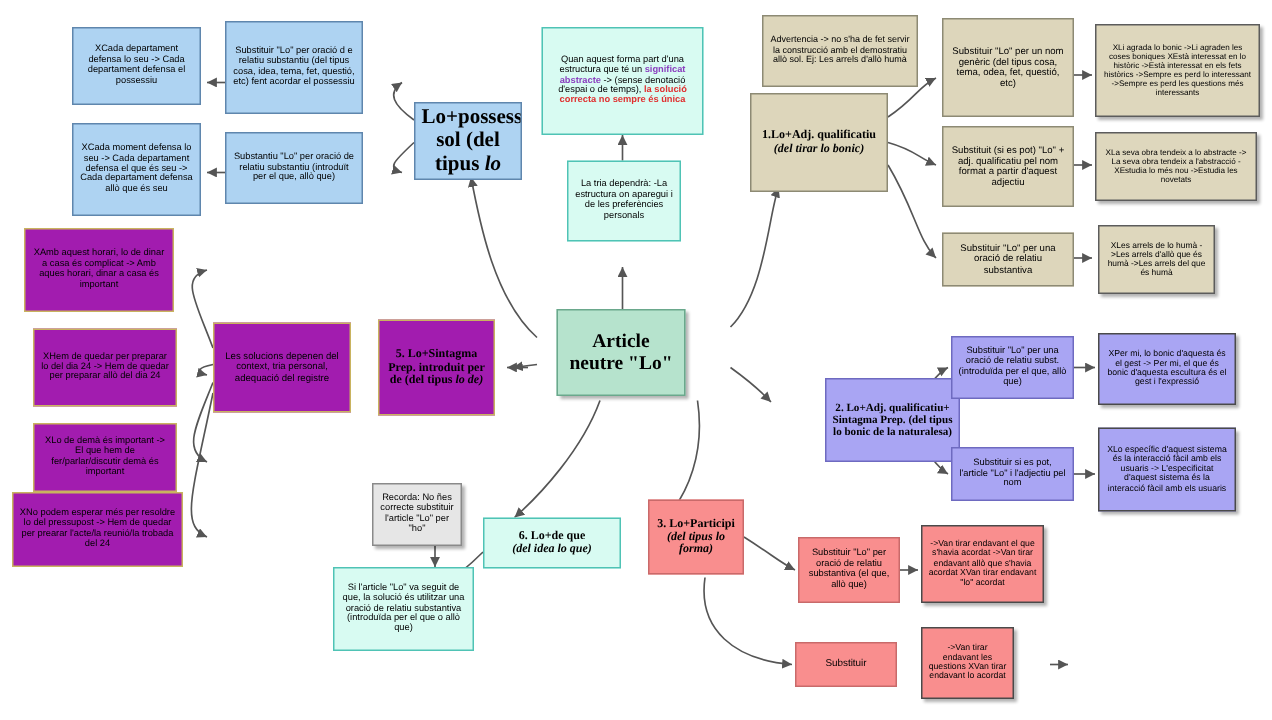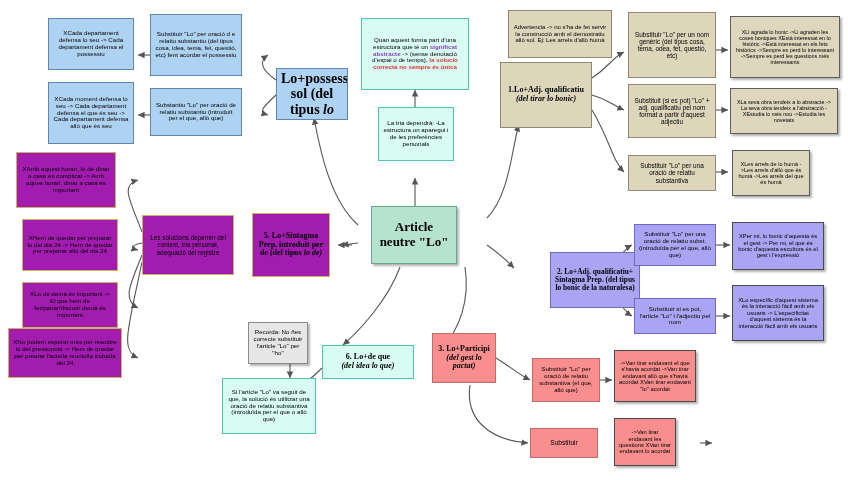--- a/index.html
+++ b/index.html
@@ -156,21 +156,21 @@
   <div class="node c-purple" style="left:634px;top:298px;width:82px;height:36px;font-size:6.2px;">
     <span class="txt">Substituir si es pot, l'article "Lo" i l'adjectiu pel nom</span>
   </div>
   <div class="node c-purple2 sh" style="left:732px;top:285px;width:92px;height:56px;font-size:5.8px;">
     <span class="txt">XLo específic d'aquest sistema és la interacció fàcil amb els usuaris  -&gt; L'especificitat d'aquest sistema és la interacció fàcil amb els usuaris</span>
   </div>
 
   <div class="node c-red serif bold" style="left:432px;top:333px;width:64px;height:50px;font-size:8px;">
     <span class="txt">
       <span>3. Lo+Participi</span><br>
-      <span class="ital">(del gest lo pactat)</span>
+      <span class="ital">(del tipus lo forma)</span>
     </span>
   </div>
 
   <div class="node c-red" style="left:532px;top:358px;width:68px;height:44px;font-size:6.2px;">
     <span class="txt">Substituir "Lo" per oració de relatiu substantiva (el que, allò que)</span>
   </div>
   <div class="node c-red2 sh" style="left:614px;top:350px;width:82px;height:52px;font-size:5.8px;">
     <span class="txt">-&gt;Van tirar endavant el que s'havia acordat -&gt;Van tirar endavant allò que s'havia acordat XVan tirar endavant "lo" acordat</span>
   </div>
 

